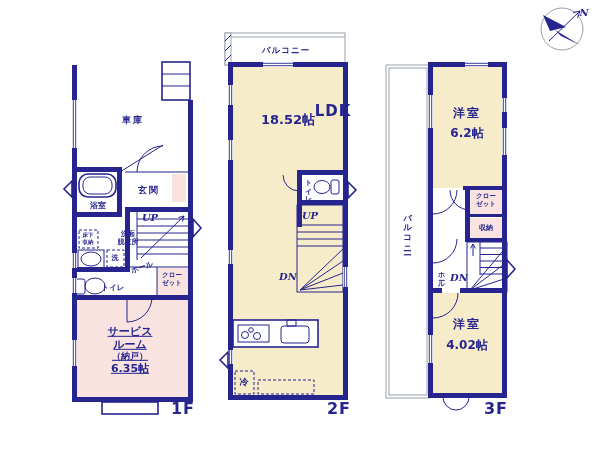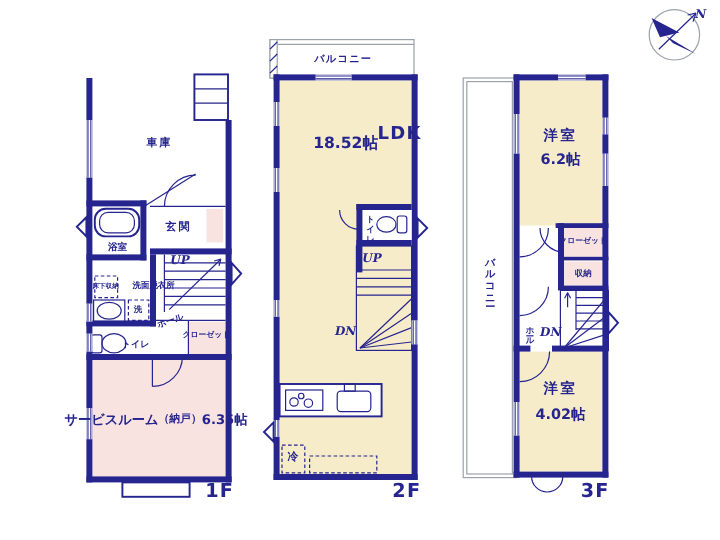--- a/index.html
+++ b/index.html
@@ -14,28 +14,28 @@
   .thin{stroke:var(--wall);stroke-width:1;fill:none;}
   .wl15{stroke:var(--wall);stroke-width:1.6;fill:#fff;}
   .winl{stroke:var(--wall);stroke-width:.9;}
   .gray{stroke:var(--outline_gray);fill:none;stroke-width:1;}
   .grayf{stroke:var(--outline_gray);fill:#fff;stroke-width:1;}
   .dash{stroke:var(--wall);stroke-width:1;fill:none;stroke-dasharray:3 2;}
   .navyf{fill:var(--wall);}
   
   .lbl{position:absolute;transform:translate(-50%,-50%);color:var(--wall);
        font-weight:bold;white-space:nowrap;text-align:center;line-height:1.2;}
-  .stack{display:flex;flex-direction:row;align-items:center;}
+  .stack{display:flex;flex-direction:column;align-items:center;}
   .vert{writing-mode:vertical-rl;text-orientation:upright;letter-spacing:1px;}
   .updn{font-family:"DejaVu Serif",serif;font-style:italic;font-size:10px;}
   .north{font-family:"DejaVu Serif",serif;font-style:italic;font-size:10px;}
   .flabel{font-size:16px;letter-spacing:1px;}
   .fs5{font-size:5.5px;}.fs6{font-size:6.5px;}.fs7{font-size:7px;}.fs75{font-size:7.5px;}
   .fs8{font-size:8px;text-align:center;}.fs85{font-size:8.5px;}.fs9{font-size:9px;}
-  .fs11{font-size:11px;}.fs12{font-size:12px;text-align:right;}.fs13{font-size:13px;}.fs15{font-size:15px;margin-left:45px;}
+  .fs11{font-size:11px;text-decoration:underline;}.fs12{font-size:12px;text-align:right;}.fs13{font-size:13px;}.fs15{font-size:15px;margin-left:45px;}
   .ls1{letter-spacing:1px;}.ls2{letter-spacing:2px;}
   .rot{transform:translate(-50%,-50%) rotate(-18deg);}
 </style>
 </head>
 <body>
 
 <div class="plan">
 <svg width="600" height="450" viewBox="0 0 600 450">
 
   <g>

